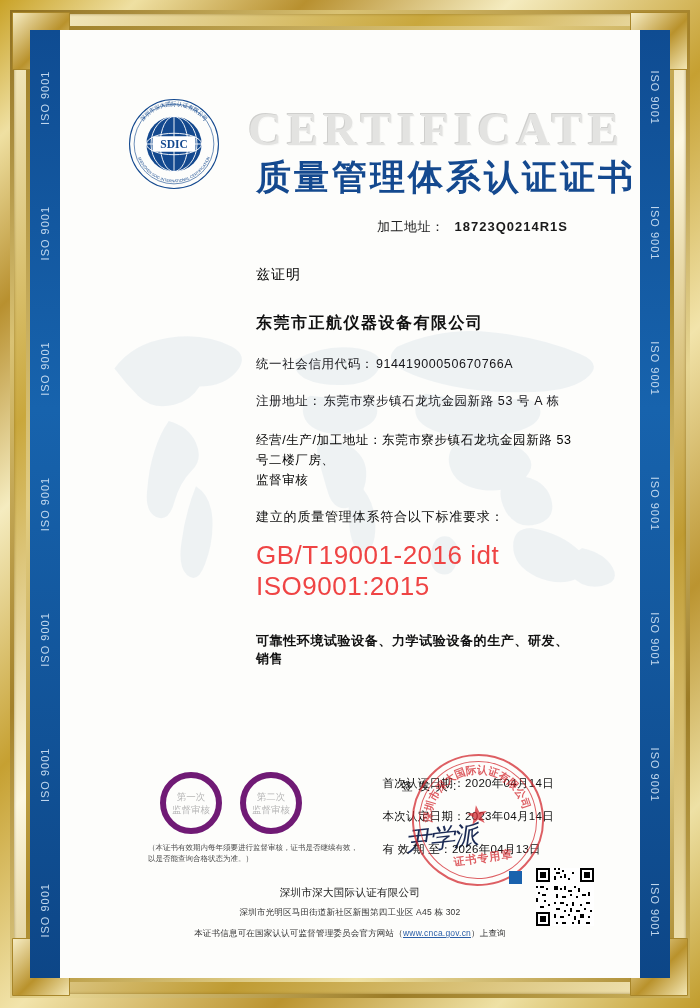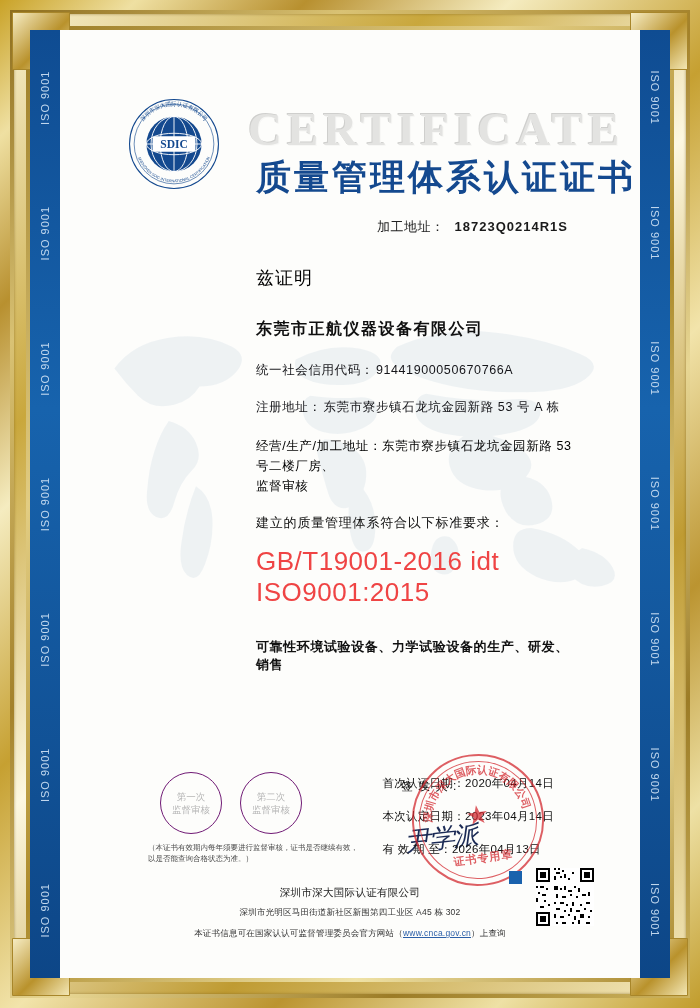--- a/index.html
+++ b/index.html
@@ -111,21 +111,21 @@
   .cert-no {
     position: absolute; right: 72px; top: 188px;
     font-size: 13px; color: #1a1a1a;
     letter-spacing: .5px;
   }
   .cert-no .label { color: #222; }
   .cert-no .value { font-weight: 700; margin-left: 10px; letter-spacing: 1px; }
 
   
   .body-block { position: absolute; left: 196px; top: 236px; right: 60px; }
-  .hereby { font-size: 18px; margin-bottom: 19px; letter-spacing: 1px; }
+  .hereby { font-size: 14px; margin-bottom: 19px; letter-spacing: 1px; }
   .company {
     font-size: 16px; font-weight: 700; letter-spacing: 1.5px;
     color: #101010; margin-bottom: 22px; margin-top: 29px;
   }
   .kv { font-size: 12.5px; margin-bottom: 20px; letter-spacing: .6px; color: #16161a; }
   .kv .v { margin-left: 2px; }
   .kv2 { font-size: 12.5px; line-height: 20px; margin-bottom: 18px; letter-spacing: .6px; }
   .std-intro {
     font-size: 13px; font-weight: 400; letter-spacing: .8px;
     color: #101010; margin-bottom: 14px;
@@ -142,21 +142,21 @@
   }
   .scope-text {
     font-size: 13px; font-weight: 700; letter-spacing: .6px;
     color: #101010;
   }
 
   
   .audit-circles { position: absolute; left: 100px; top: 742px; display: flex; gap: 18px; }
   .audit-circle {
     width: 62px; height: 62px; border-radius: 50%;
-    border: 1px solid #701a75;
+    border: 6px solid #701a75;
     display: flex; flex-direction: column; align-items: center; justify-content: center;
     color: #b6b6b6; font-size: 9.5px; line-height: 13px; text-align: center;
   }
   .fineprint {
     position: absolute; left: 88px; top: 812px; width: 210px;
     font-size: 7.5px; line-height: 11px; color: #4b4b4b;
   }
 
   .sign-block { position: absolute; left: 330px; top: 748px; margin-left: 11px; }
   .sign-label { font-size: 12px; color: #111; letter-spacing: 1px; }

